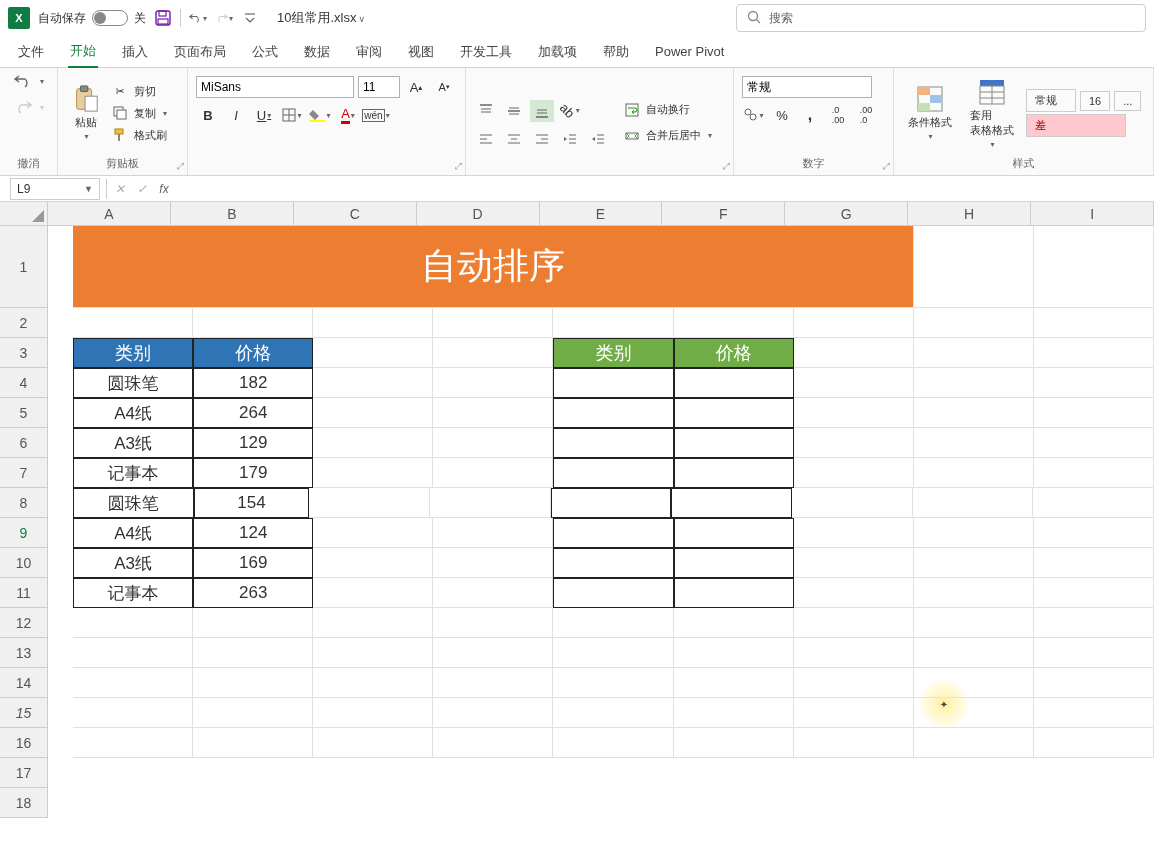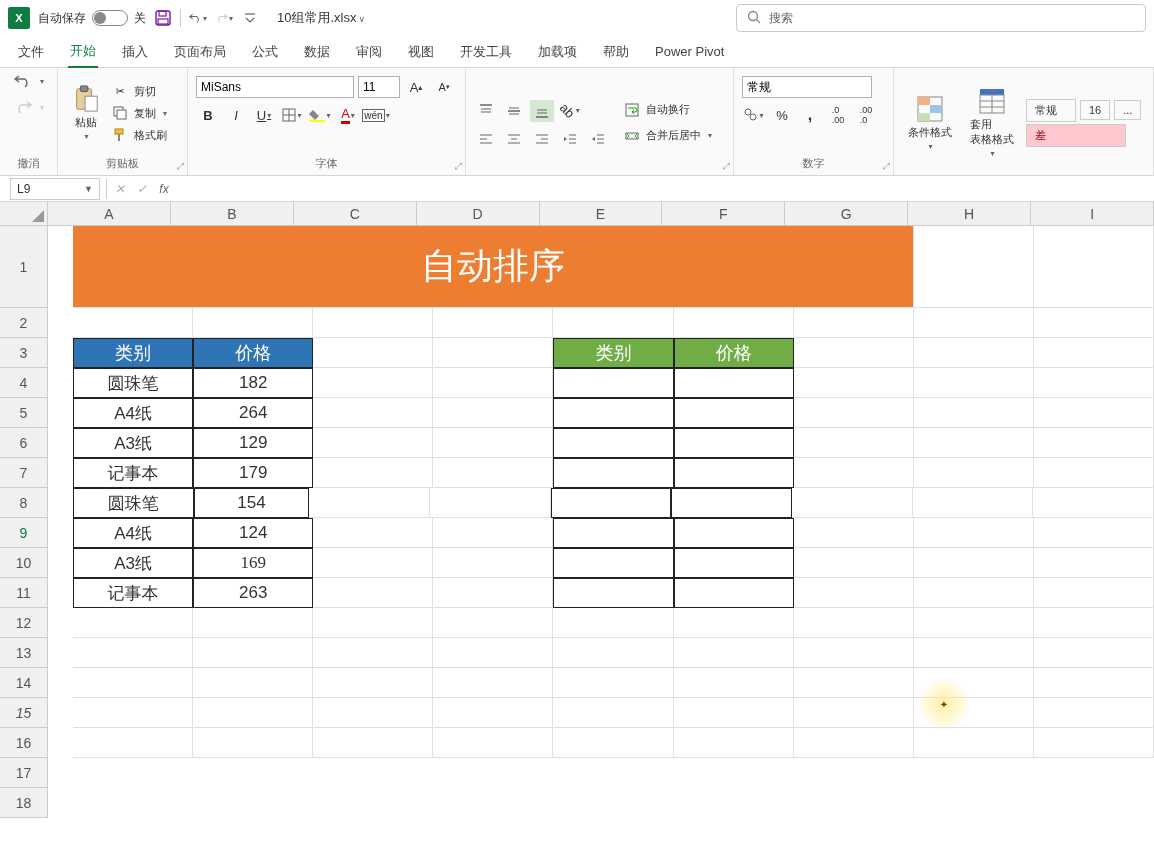--- a/index.html
+++ b/index.html
@@ -230,21 +230,20 @@
         <div class="ribbon-btn">
             <span style="color:#c00;border-bottom:3px solid #c00">A</span>
             <span class="dd-arrow">▾</span>
           </div>
         <div class="ribbon-btn" style="font-size:10px">
             <span style="border:1px solid #666;padding:0 1px">wén</span>
             <span class="dd-arrow">▾</span>
           </div>
       </div>
     </div>
-    <div class="group-label">字体</div>
     <div class="group-launcher">⤢</div>
   </div>
 
   <div class="group" style="width:268px">
     <div class="group-body">
       <div class="small-col" style="gap:6px;padding-top:4px;">
         <div class="btn-row">
           <div class="ribbon-btn">
               <svg width="14" height="14" viewBox="0 0 14 14">
                 <line x1="1" y1="1" x2="13" y2="1" stroke="#666" stroke-width="1.5"></line>
@@ -385,20 +384,21 @@
         <div class="btn-row">
           <div class="style-cell">常规</div>
           <div class="style-cell" style="min-width:28px">16</div>
           <div class="style-cell" style="min-width:24px;text-align:center">...</div>
         </div>
         <div class="btn-row">
           <div class="style-cell style-bad" style="min-width:100px">差</div>
         </div>
       </div>
     </div>
+    <div class="group-label">样式</div>
   </div>
 </div>
 
 <div class="formula-row">
   <div class="namebox">
     <span>L9</span>
     <span class="namebox-arrow">▼</span>
   </div>
   <div class="fb-sep"></div>
   <div class="fb-btn">✕</div>
@@ -529,21 +529,21 @@
         <div class="cell" style="width: 123px; height: 30px;"></div>
         <div class="cell" style="width: 123px; height: 30px;"></div>
         <div class="cell td-b" style="width: 123px; height: 30px;"></div>
         <div class="cell td-b" style="width: 123px; height: 30px;"></div>
         <div class="cell" style="width: 123px; height: 30px;"></div>
         <div class="cell" style="width: 123px; height: 30px;"></div>
         <div class="cell" style="width: 123px; height: 30px;"></div>
       </div>
       <div class="cell-row">
         <div class="cell td-b" style="width: 123px; height: 30px;">A3纸</div>
-        <div class="cell td-b" style="width: 123px; height: 30px; font-family: Liberation Serif, serif;">169</div>
+        <div class="cell td-b" style="width: 123px; height: 30px;">169</div>
         <div class="cell" style="width: 123px; height: 30px;"></div>
         <div class="cell" style="width: 123px; height: 30px;"></div>
         <div class="cell td-b" style="width: 123px; height: 30px;"></div>
         <div class="cell td-b" style="width: 123px; height: 30px;"></div>
         <div class="cell" style="width: 123px; height: 30px;"></div>
         <div class="cell" style="width: 123px; height: 30px;"></div>
         <div class="cell" style="width: 123px; height: 30px;"></div>
       </div>
       <div class="cell-row">
         <div class="cell td-b" style="width: 123px; height: 30px;">记事本</div>

